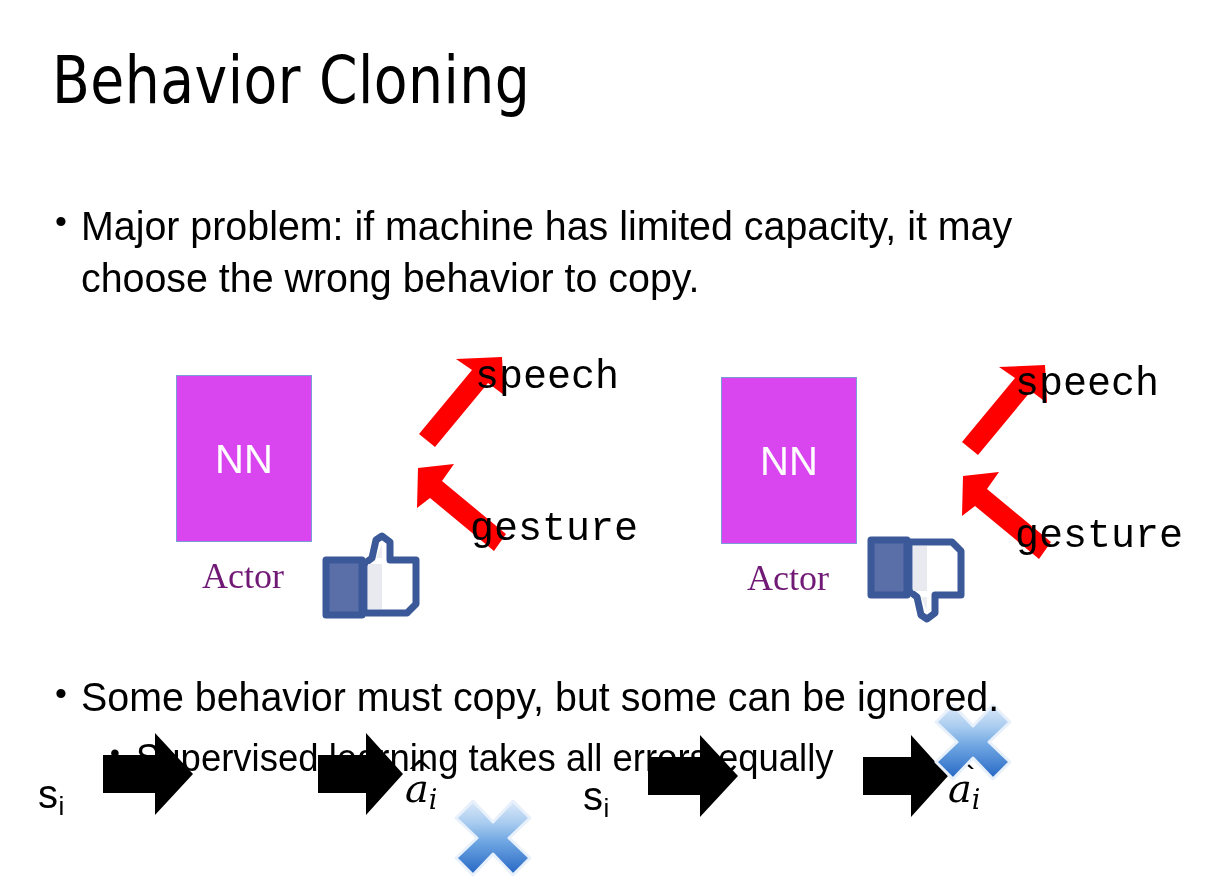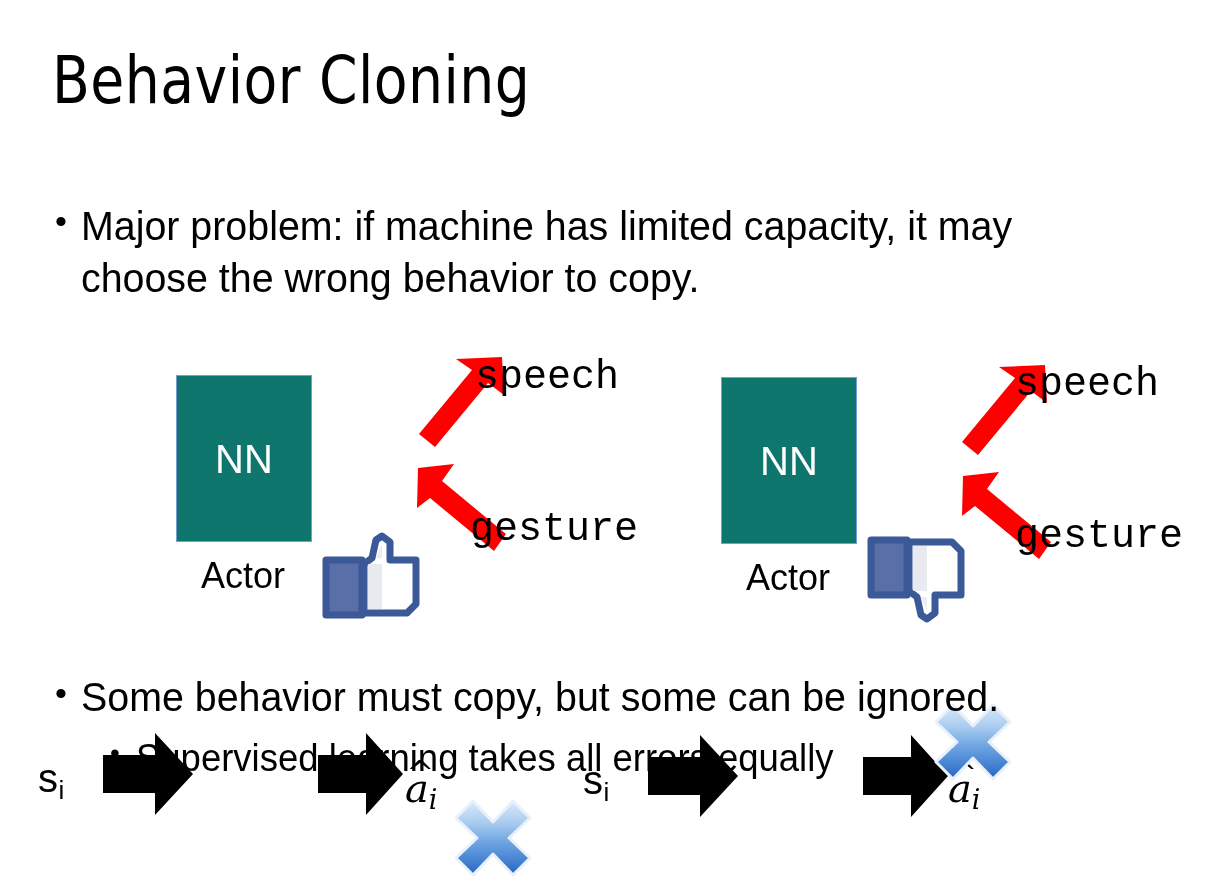--- a/index.html
+++ b/index.html
@@ -101,48 +101,49 @@
   }
   #diagram-left  { left: 20px; }
   #diagram-right { left: 565px; }
 
   .state-label {
     position: absolute;
     font-family: "Liberation Sans", sans-serif;
     font-size: 40px;
     line-height: 1;
     color: #000000;
+    margin-top: 16px;
   }
   .state-label .sub {
     font-size: 26px;
     vertical-align: -0.28em;
     margin-left: 0.5px;
   }
 
   .nn-box {
     position: absolute;
-    background: #0f766e;
+    background: #d946ef;
     border: 1px solid #7B9BD6;
     display: flex;
     align-items: center;
     justify-content: center;
   }
   .nn-box span {
     color: #ffffff;
     font-family: "Liberation Sans", sans-serif;
     font-size: 40px;
     line-height: 1;
   }
 
   .actor-label {
     position: absolute;
-    font-family: Liberation Sans, sans-serif;
+    font-family: Liberation Serif, serif;
     font-size: 36px;
     line-height: 1;
-    color: #000000;
+    color: #701a75;
     text-align: center;
   }
 
   .block-arrow { position: absolute; }
 
   .action-label {
     position: absolute;
     font-family: "DejaVu Serif", "Liberation Serif", serif;
     font-style: italic;
     font-size: 40px;

